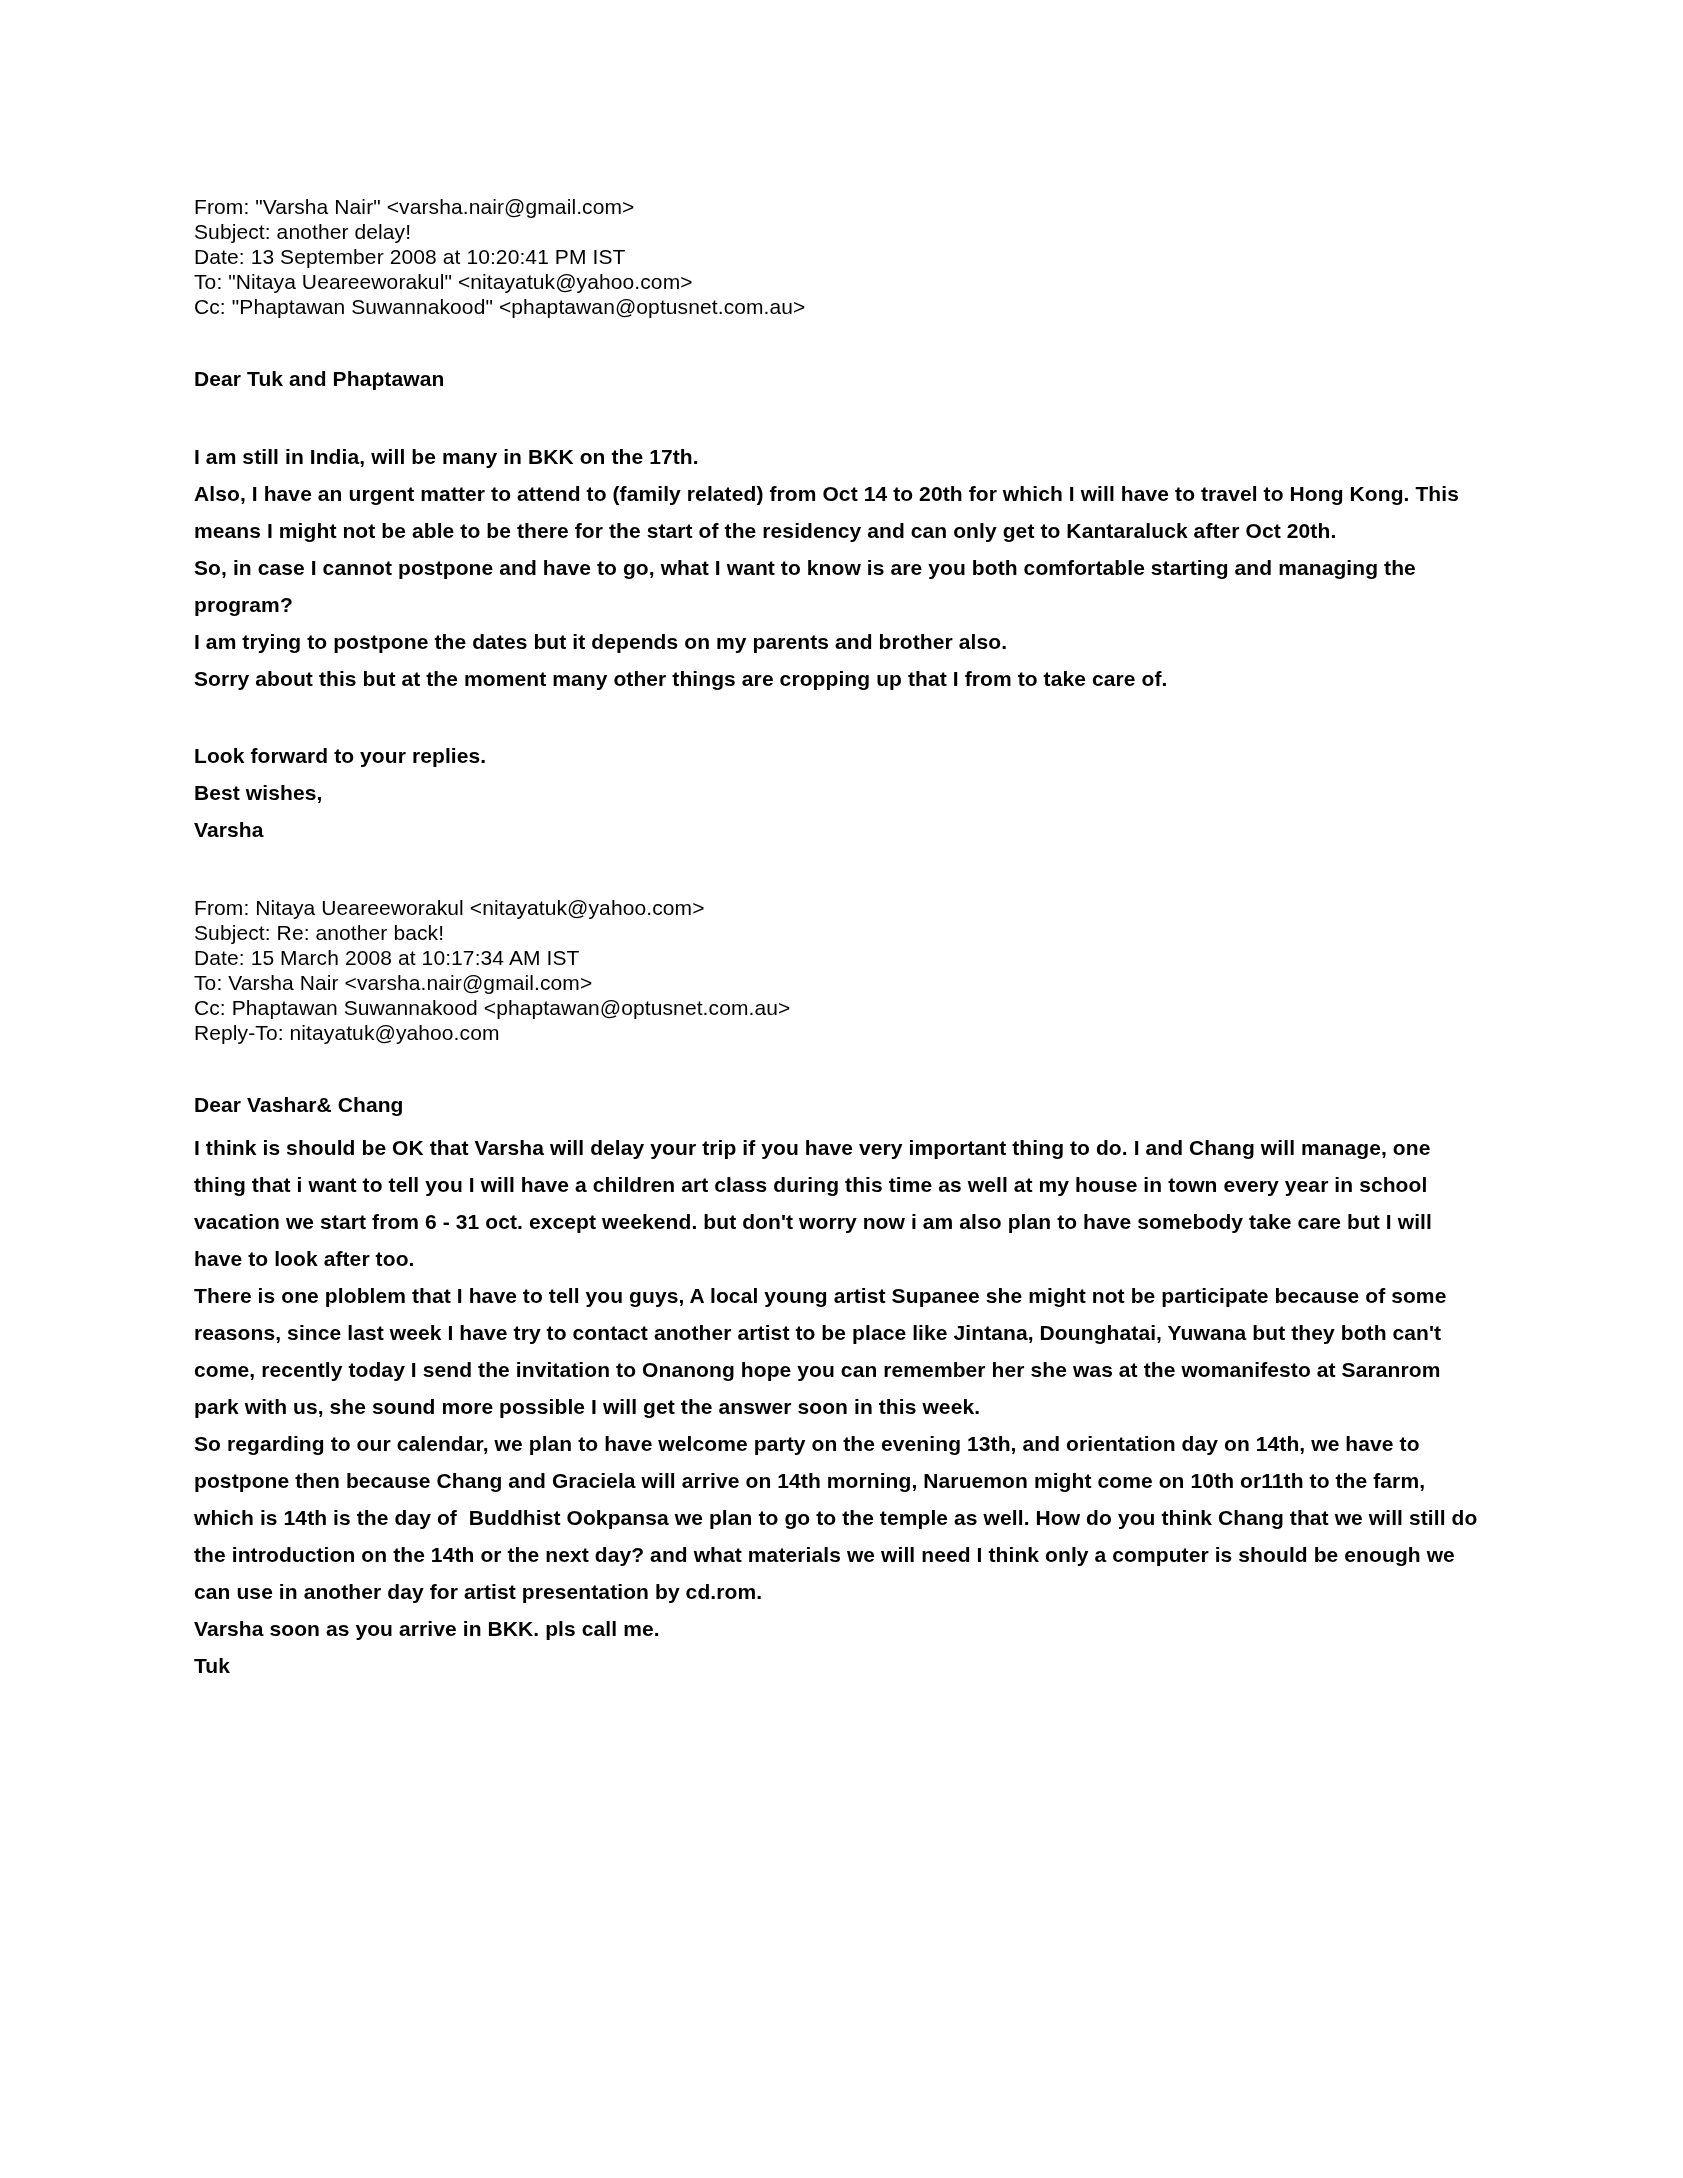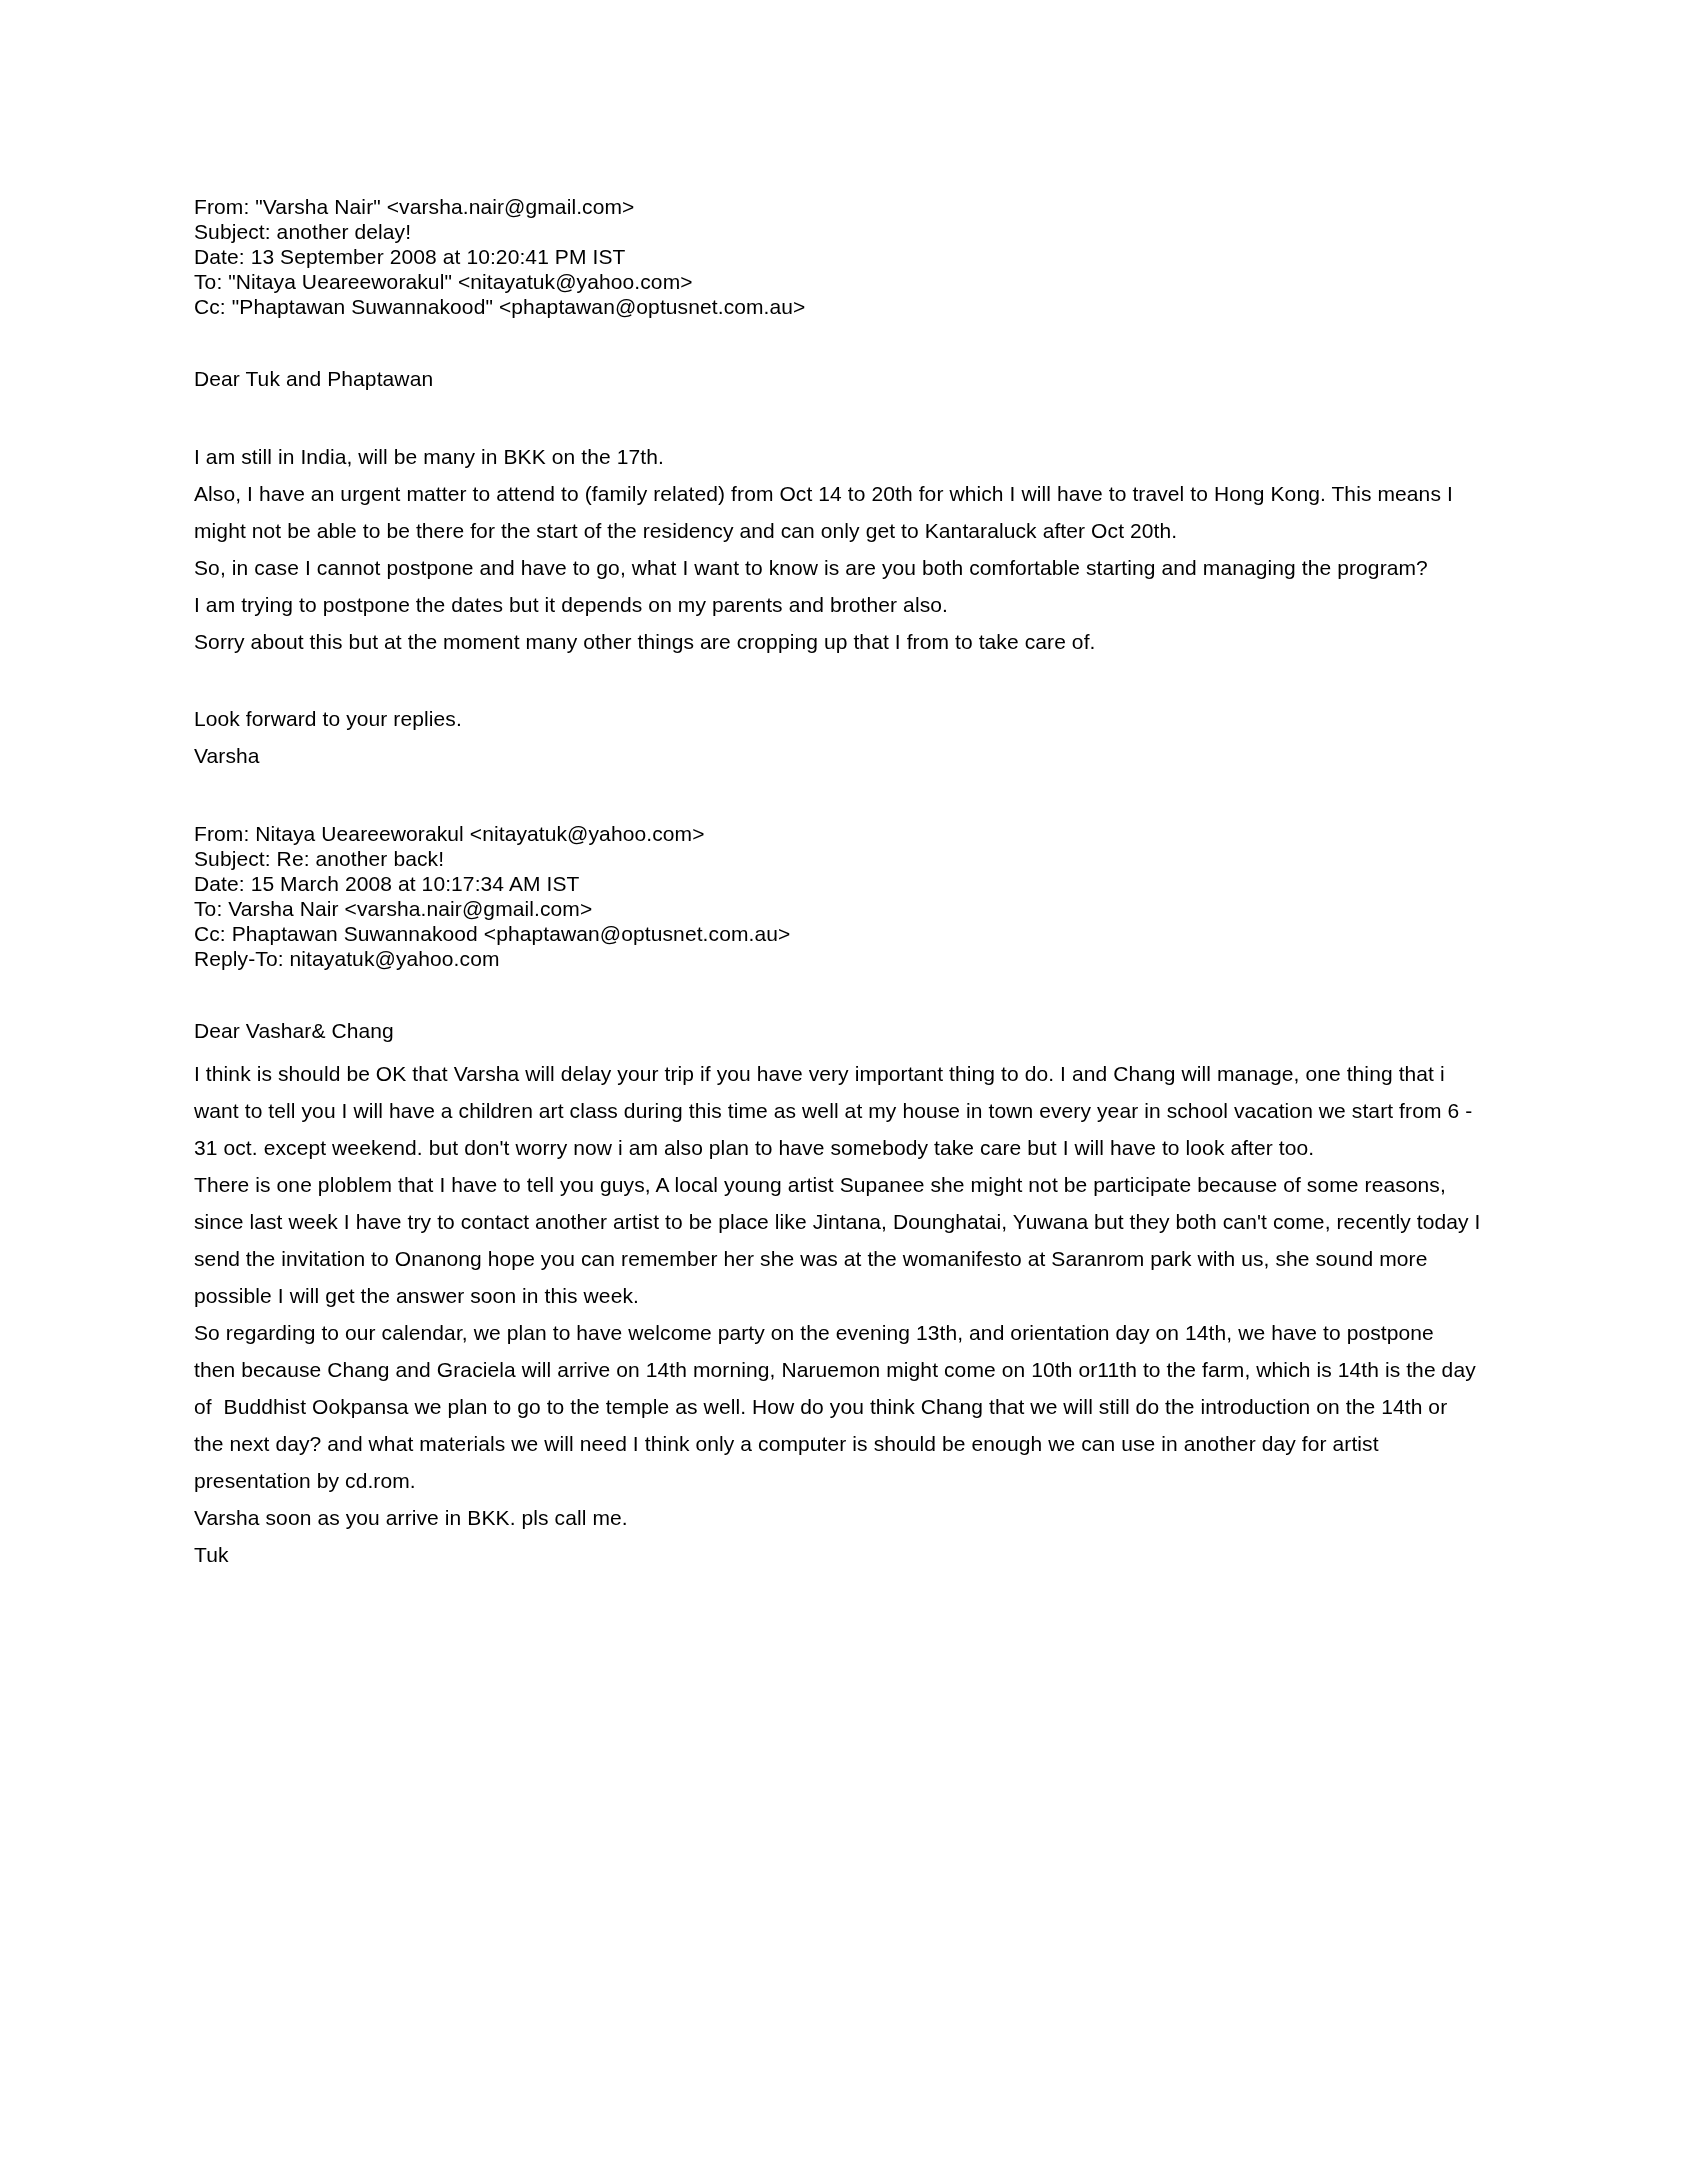--- a/index.html
+++ b/index.html
@@ -38,20 +38,21 @@
   
   .body-block {
     font-size: 21px;
     line-height: 37px;
     letter-spacing: 0.1px;
   }
   .para {
     margin: 0;
     white-space: pre-wrap;
     word-wrap: break-word;
+    font-weight: bold;
   }
 
   
   .gap-salutation { height: 41px; }
   .gap-afterhdr   { height: 41px; }
   .gap-section    { height: 40px; }
   .gap-thread     { height: 47px; }
   .gap-small      { height: 6px; }
 </style>
 </head>
@@ -77,20 +78,21 @@
 
       <p class="para">I am still in India, will be many in BKK on the 17th.</p>
       <p class="para">Also, I have an urgent matter to attend to (family related) from Oct 14 to 20th for which I will have to travel to Hong Kong. This means I might not be able to be there for the start of the residency and can only get to Kantaraluck after Oct 20th.</p>
       <p class="para">So, in case I cannot postpone and have to go, what I want to know is are you both comfortable starting and managing the program?</p>
       <p class="para">I am trying to postpone the dates but it depends on my parents and brother also.</p>
       <p class="para">Sorry about this but at the moment many other things are cropping up that I from to take care of.</p>
 
       <div class="gap-section"></div>
 
       <p class="para">Look forward to your replies.</p>
+      <p class="para">Best wishes,</p>
       <p class="para">Varsha</p>
     </div>
 
     <div class="gap-thread"></div>
 
     <div class="hdr-block">
       <div class="hdr-line">From: Nitaya Ueareeworakul &lt;nitayatuk@yahoo.com&gt;</div>
       <div class="hdr-line">Subject: Re: another back!</div>
       <div class="hdr-line">Date: 15 March 2008 at 10:17:34 AM IST</div>
       <div class="hdr-line">To: Varsha Nair &lt;varsha.nair@gmail.com&gt;</div>

